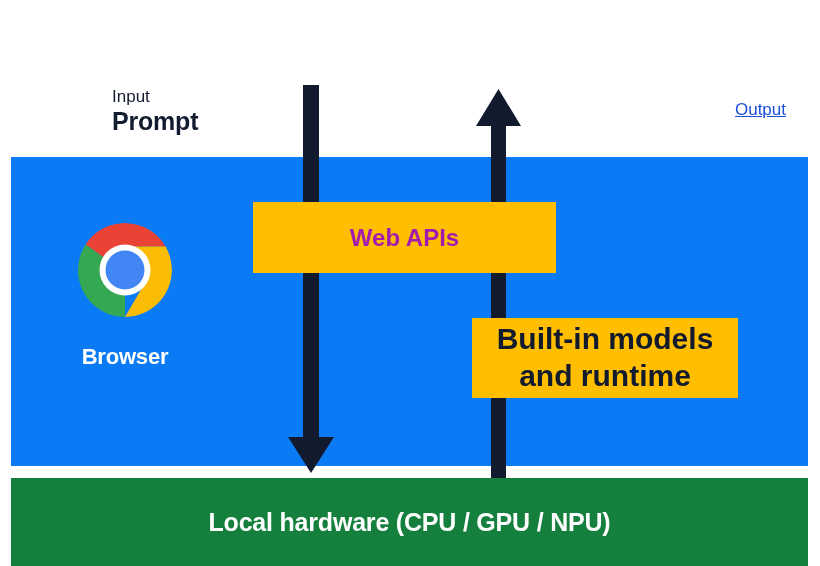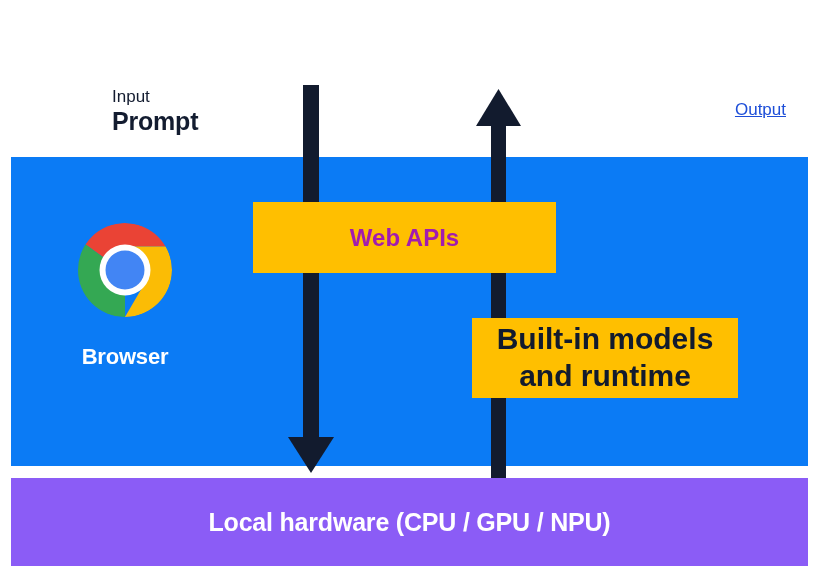--- a/index.html
+++ b/index.html
@@ -209,17 +209,17 @@
     <span>Web APIs</span>
   </div>
 
   <div class="amber-box" id="builtin-models-box" style="background: rgb(255, 191, 0); color: rgb(18, 27, 46);">
     <span>
       <span>Built-in models</span><br>
       <span>and runtime</span>
     </span>
   </div>
 
-  <div class="panel" id="bottom-bar" style="background: #8b5cf6;">
+  <div class="panel" id="bottom-bar" style="background: #15803d;">
     <span class="panel-title" style="color: rgb(255, 255, 255);">Local hardware (CPU / GPU / NPU)</span>
   </div>
 
 </div>
 
 </body></html>

